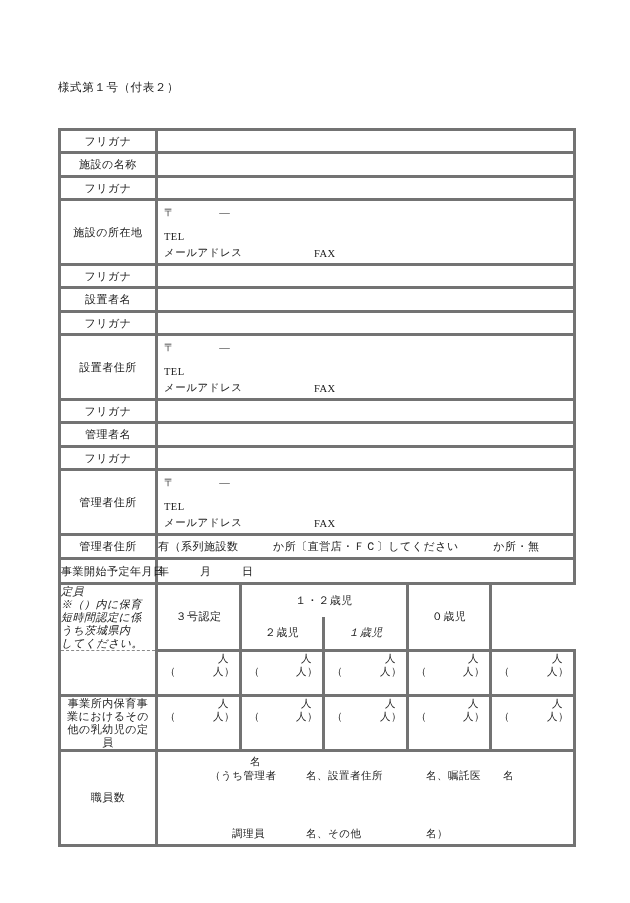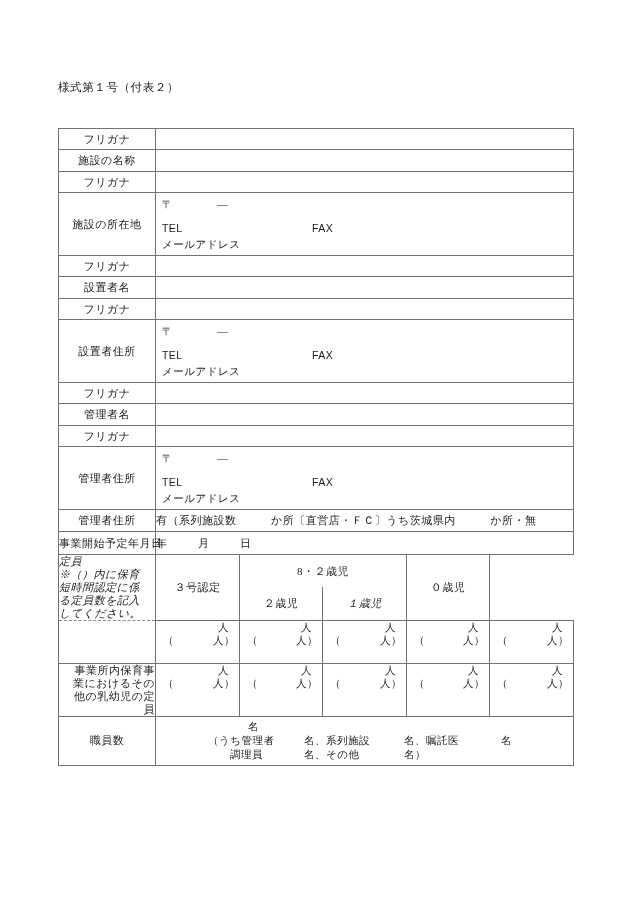--- a/index.html
+++ b/index.html
@@ -41,21 +41,21 @@
   }
   table.main {
     position: absolute;
     left: 58px;
     top: 128px;
     width: 515px;
     border-collapse: collapse;
     table-layout: fixed;
   }
   table.main td {
-    border: 1px solid #737373;
+    border: 3px solid #737373;
     font-size: 11px;
     padding: 0;
     vertical-align: middle;
     letter-spacing: 0.5px;
   }
   
   td.b-dot-bottom { border-bottom: 1px dashed #8a8a8a; }
   td.b-dot-top { border-top: 1px dashed #8a8a8a; }
 
   .lbl {
@@ -75,22 +75,22 @@
   .r-head { height: 19px; }
 
   .addr-cell {
     padding: 4px 0 3px 6px;
     line-height: 1.45;
     font-size: 10.5px;
   }
   .addr-line1 { letter-spacing: 0.5px; }
   .addr-gap { height: 9px; }
   .addr-tel { position: relative; }
-  .addr-fax { position: absolute; left: 150px; top: 0; text-align: center; }
-  .mono-ascii { font-family: Liberation Sans, sans-serif; letter-spacing: 0.4px; }
+  .addr-fax { position: absolute; left: 150px; top: 17px; text-align: center; }
+  .mono-ascii { font-family: Liberation Serif, serif; letter-spacing: 0.4px; }
 
   .kei-cell {
     padding-left: 16px;
     white-space: nowrap;
     font-size: 11px;
   }
   .date-cell {
     padding-left: 32px;
     white-space: nowrap;
     font-size: 11px;
@@ -101,21 +101,21 @@
     font-size: 9.3px;
     line-height: 1.18;
     letter-spacing: -0.2px;
     text-align: left;
   }
   .jigyosho-label {
     padding: 3px 2px 3px 4px;
     font-size: 9.3px;
     line-height: 1.18;
     letter-spacing: -0.2px;
-    text-align: right;
+    text-align: center;
   }
   .num-cell {
     position: relative;
     height: 100%;
     font-size: 10.5px;
   }
   .num-top {
     text-align: right;
     padding-right: 10px;
     line-height: 1.25;
@@ -128,23 +128,23 @@
   .num-bot .paren-r { display: block; text-align: right; padding-right: 4px; }
 
   .staff-cell {
     position: relative;
     font-size: 10.5px;
     line-height: 1.35;
     padding: 3px 0 3px 0;
   }
   .staff-l1 { padding-left: 92px; }
   .staff-l2 { position: relative; padding-left: 52px; }
-  .staff-l3 { position: relative; padding-left: 74px; }
+  .staff-l3 { position: relative; padding-left: 74px; margin-top: 44px; }
   .s-col2 { position: absolute; left: 148px; top: 0; }
-  .s-col3 { position: absolute; left: 248px; top: 0; }
+  .s-col3 { position: absolute; left: 268px; top: 0; }
   .s-col4 { position: absolute; left: 345px; top: 0; }
   .nowrap { white-space: nowrap; }
 </style>
 </head>
 <body>
 
 <div class="page">
 
   <div class="form-no">様式第１号（付表２）</div>
 
@@ -256,44 +256,44 @@
               <span class="mono-ascii">TEL</span>
               <span class="addr-fax mono-ascii">FAX</span>
             </div>
             <div>メールアドレス</div>
           </div>
         </td>
       </tr>
 
       <tr>
         <td class="lbl r-kei">管理者住所</td>
-        <td class="r-kei kei-cell" colspan="5">有（系列施設数　　　か所〔直営店・ＦＣ〕うち茨城県内　　　か所・無</td>
+        <td class="r-kei kei-cell" colspan="5">有（系列施設数　　　か所〔直営店・ＦＣ〕してください　　　か所・無</td>
       </tr>
 
       <tr>
         <td class="lbl lbl-tiny r-date">事業開始予定年月日</td>
         <td class="r-date date-cell" colspan="5">
           <span>年</span>
           <span style="display:inline-block;width:24px"></span>
           <span>月</span>
           <span style="display:inline-block;width:24px"></span>
           <span>日</span>
         </td>
       </tr>
 
       <tr>
         <td class="teiin-label" rowspan="2" style="border-bottom:1px dashed #8a8a8a;font-style:italic;">
           <div>定員</div>
           <div>※（）内に保育</div>
           <div>短時間認定に係</div>
-          <div>る定員数を記入</div>
+          <div>うち茨城県内</div>
           <div>してください。</div>
         </td>
         <td class="lbl r-head" rowspan="2" style="border-bottom:1px solid #6d6d6d;">３号認定</td>
-        <td class="lbl r-head" colspan="2" style="border-bottom:none;">8・２歳児</td>
+        <td class="lbl r-head" colspan="2" style="border-bottom:none;">１・２歳児</td>
         <td class="lbl r-head" rowspan="2" style="border-bottom:1px solid #6d6d6d;">０歳児</td>
 
       </tr>
       <tr>
         <td class="lbl r-head" style="border-top:none;">２歳児</td>
         <td class="lbl r-head" style="border-top:none;font-style:italic;">１歳児</td>
       </tr>
 
       <tr>
         <td class="b-dot-bottom r-cap" style="border-top:none;"></td>
@@ -398,21 +398,21 @@
         </td>
       </tr>
 
       <tr>
         <td class="lbl r-staff">職員数</td>
         <td class="r-staff" colspan="5">
           <div class="staff-cell">
             <div class="staff-l1 nowrap">名</div>
             <div class="staff-l2 nowrap">
               <span>（うち管理者</span>
-              <span class="s-col2">名、系列施設</span>
+              <span class="s-col2">名、設置者住所</span>
               <span class="s-col3">名、嘱託医</span>
               <span class="s-col4">名</span>
             </div>
             <div class="staff-l3 nowrap">
               <span>調理員</span>
               <span class="s-col2">名、その他</span>
               <span class="s-col3">名）</span>
             </div>
           </div>
         </td>

